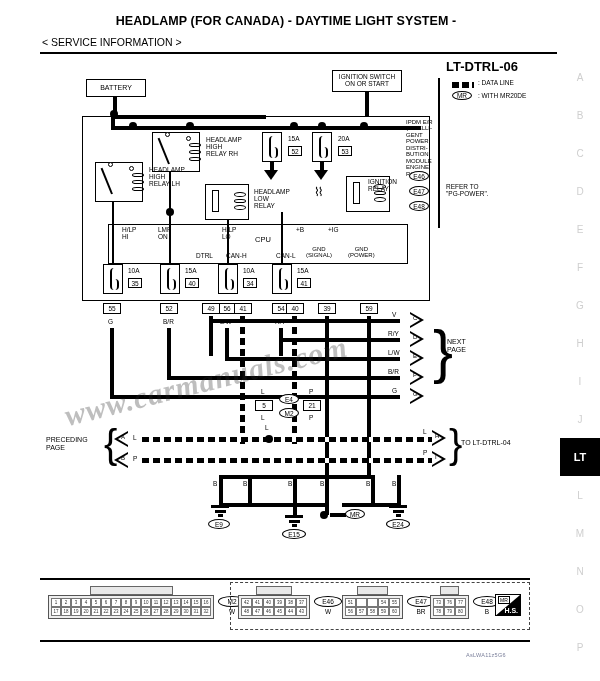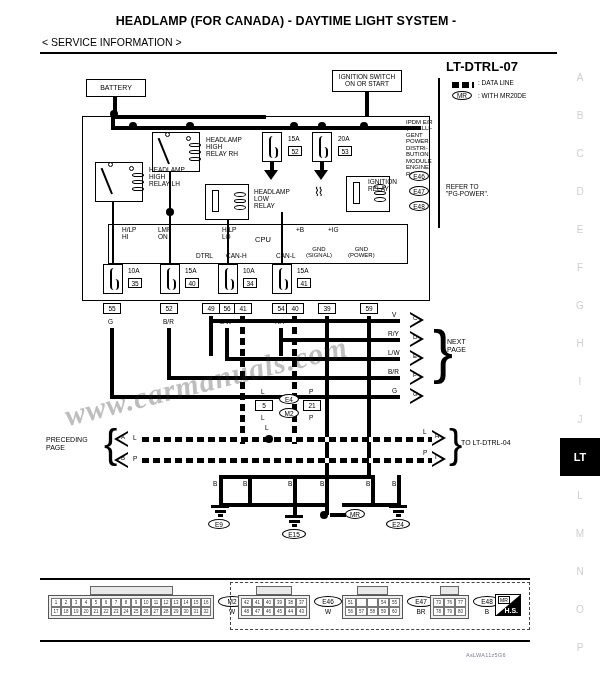--- a/index.html
+++ b/index.html
@@ -207,21 +207,21 @@
     <div class="tab-letter active" style="top: 380px;">LT</div>
     <div class="tab-letter" style="top: 418px;">L</div>
     <div class="tab-letter" style="top: 456px;">M</div>
     <div class="tab-letter" style="top: 494px;">N</div>
     <div class="tab-letter" style="top: 532px;">O</div>
     <div class="tab-letter" style="top: 570px;">P</div>
   </div>
 
 <div id="diagram">
 
-  <div class="txt" style="left:446px; top:4px; font-size:13px; font-weight:bold;">LT-DTRL-07</div>
+  <div class="txt" style="left:446px; top:4px; font-size:13px; font-weight:bold;">LT-DTRL-06</div>
   <div class="ln vl" style="left:438px; top:22px; height:150px;"></div>
   <div class="legend-swatch" style="left:452px; top:26px;"></div>
   <div class="txt" style="left:478px; top:23px; font-size:6.5px;">: DATA LINE</div>
   <div class="oval" style="left:452px; top:35px; width:20px; height:9px;">MR</div>
   <div class="txt" style="left:478px; top:36px; font-size:6.5px;">: WITH MR20DE</div>
 
   <div class="box" style="left:86px; top:23px; width:60px; height:18px; font-size:7px;">BATTERY</div>
   <div class="ln vb" style="left:113px; top:41px; height:18px;"></div>
   <div class="dot" style="left:110px; top:54px;"></div>
 

